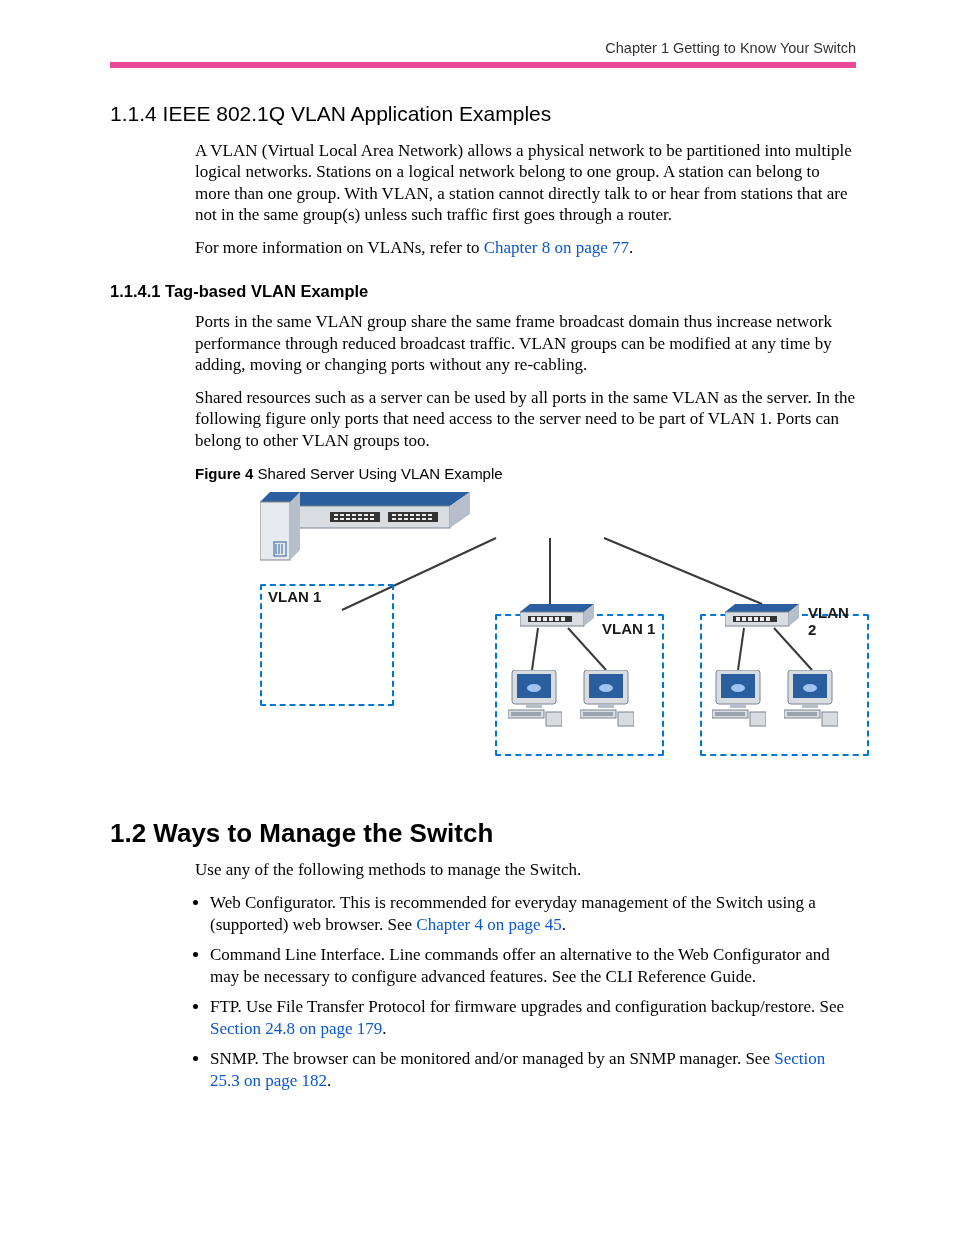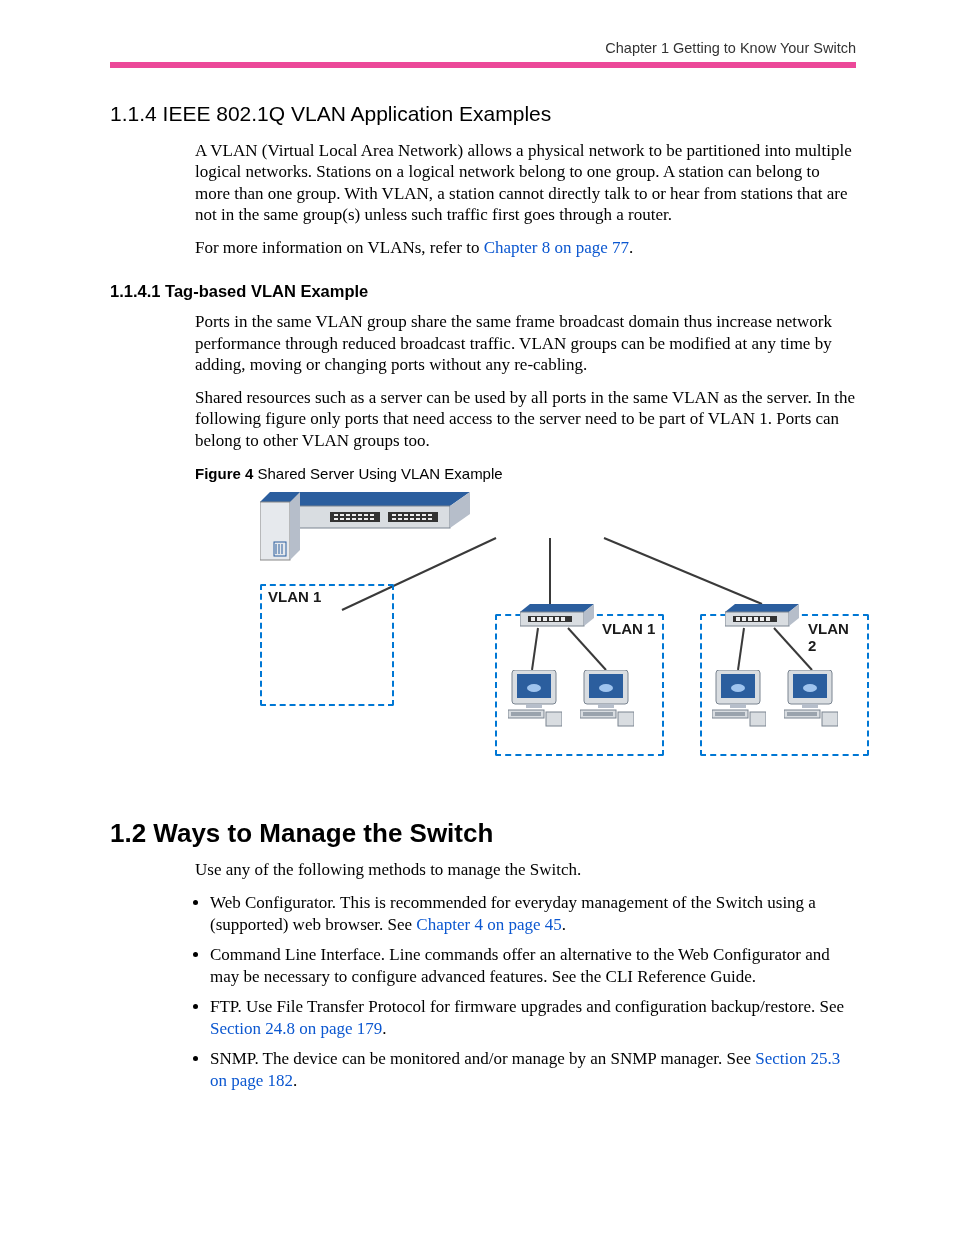--- a/index.html
+++ b/index.html
@@ -80,21 +80,21 @@
   .vlan-right{ left: 440px; top: 122px; width: 165px; height: 138px; }
   .vlan-label {
     position: absolute;
     font-family: Arial, Helvetica, sans-serif;
     font-weight: bold;
     font-size: 15px;
     color: #1a1a1a;
   }
   .vlan-label-left { left:8px; top:96px; }
   .vlan-label-mid  { left:342px; top:128px; }
-  .vlan-label-right{ left:548px; top:128px; }
+  .vlan-label-right{ left:548px; top:112px; }
 
   
   .switch {
     position: absolute;
     width: 210px;
     height: 40px;
     left: 185px;
     top: 6px;
   }
   .sub-switch {
@@ -283,17 +283,17 @@
     <li>
       <span>Web Configurator. This is recommended for everyday management of the Switch using a (supported) web browser. See </span><span class="link">Chapter 4 on page 45</span><span>.</span>
     </li>
     <li>
       <span>Command Line Interface. Line commands offer an alternative to the Web Configurator and may be necessary to configure advanced features. See the CLI Reference Guide.</span>
     </li>
     <li>
       <span>FTP. Use File Transfer Protocol for firmware upgrades and configuration backup/restore. See </span><span class="link">Section 24.8 on page 179</span><span>.</span>
     </li>
     <li>
-      <span>SNMP. The device can be monitored and/or manage by an SNMP manager. See </span><span class="link">Section 25.3 on page 182</span><span>.</span>
+      <span>SNMP. The browser can be monitored and/or managed by an SNMP manager. See </span><span class="link">Section 25.3 on page 182</span><span>.</span>
     </li>
   </ul>
 
 </div>
 
 </body></html>

